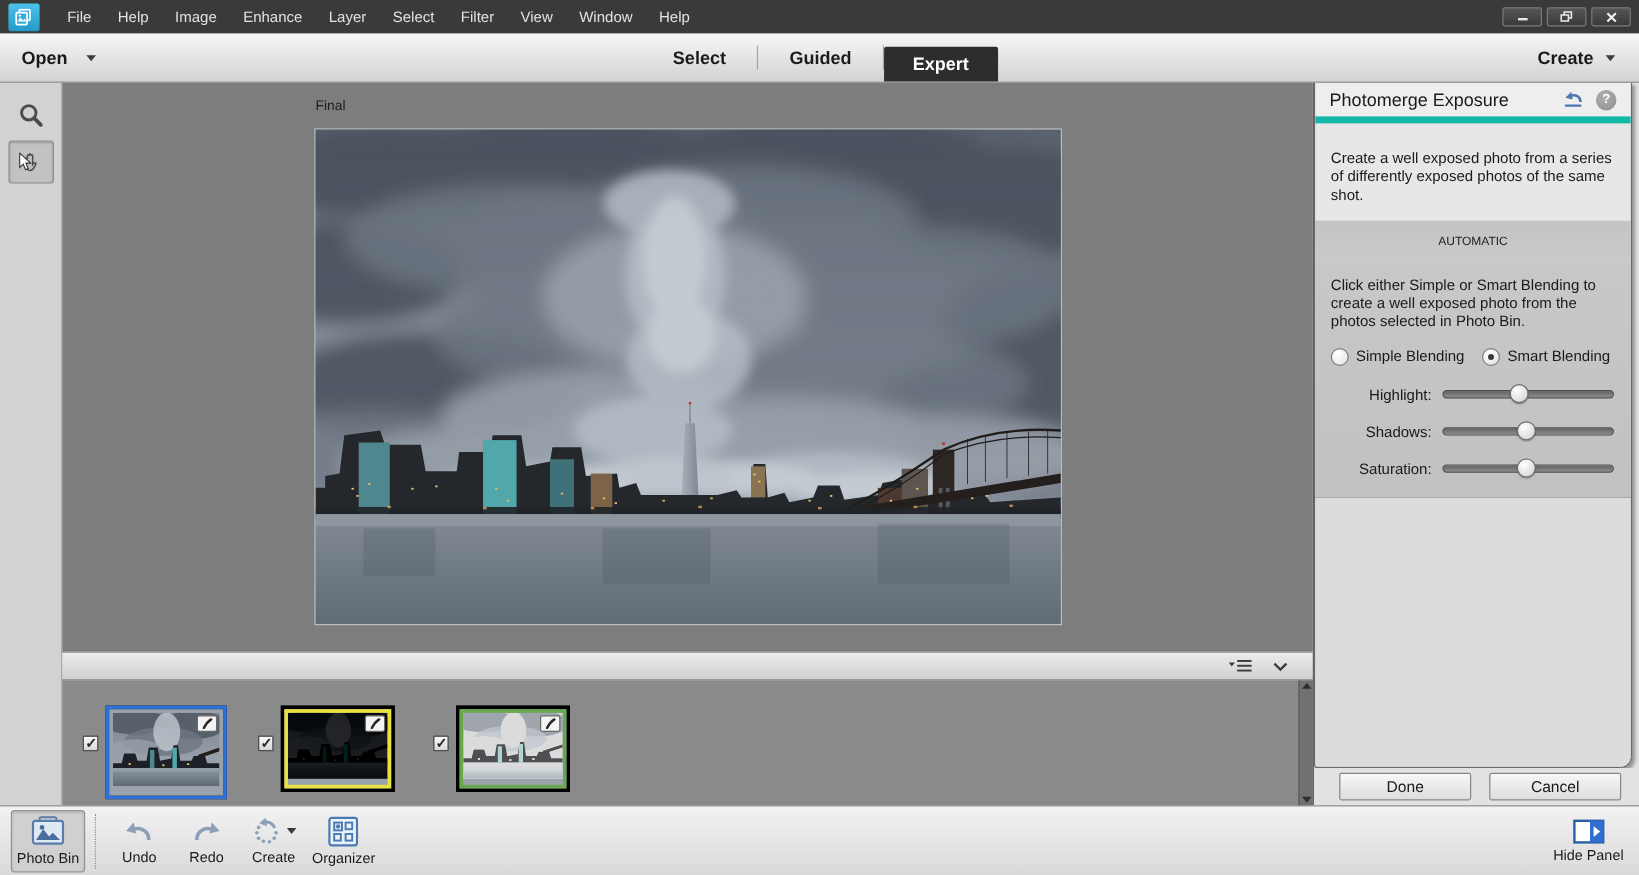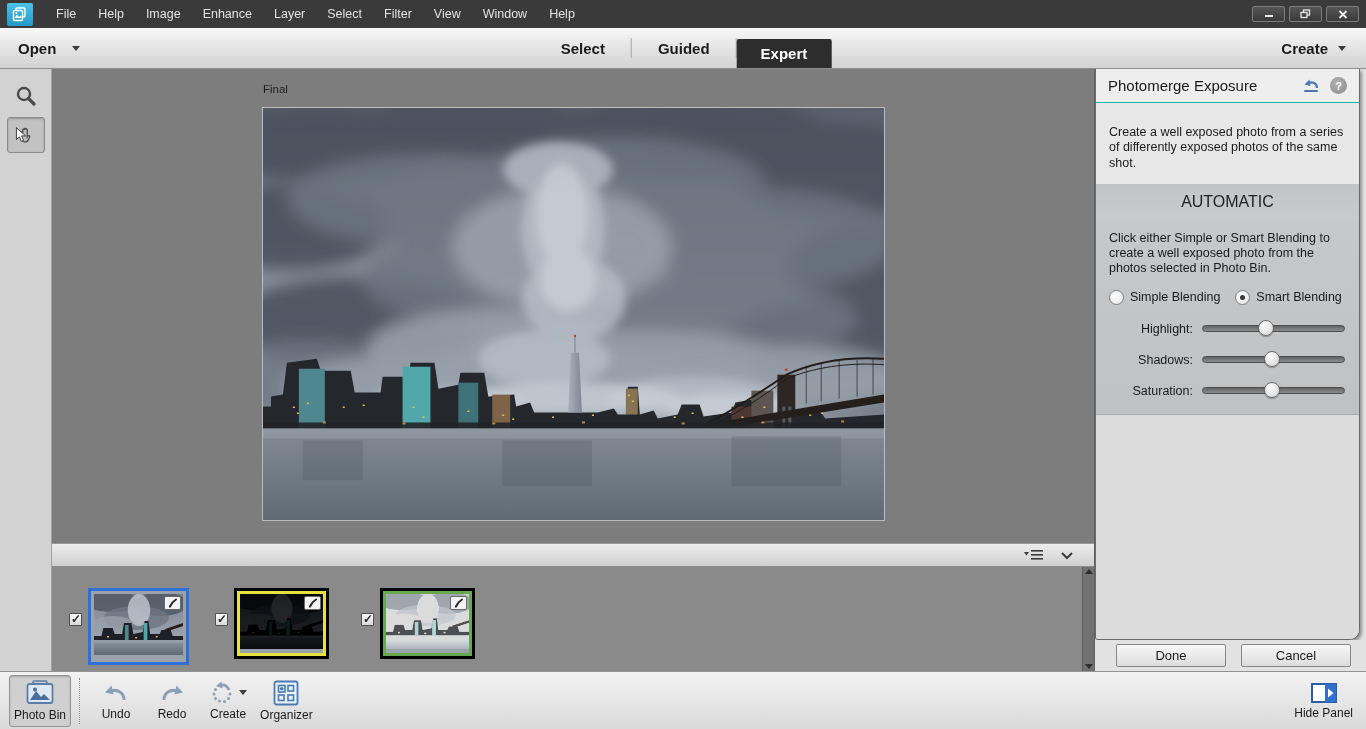--- a/index.html
+++ b/index.html
@@ -50,27 +50,27 @@
   .exp-bright svg { filter:brightness(1.9) saturate(.45) contrast(.72); }
   .thumb-badge { position:absolute; top:2px; right:2px; width:17px; height:14px; background:#f4f4f4; border:1px solid #6a6a6a; border-radius:2px; display:flex; align-items:center; justify-content:center; }
   .bin-scrollbar { position:absolute; right:0; top:0; bottom:0; width:12px; background:#717171; border-left:1px solid #5c5c5c; display:flex; flex-direction:column; justify-content:space-between; align-items:center; padding:2px 0; }
   .sb-arrow { width:0; height:0; border-left:4px solid transparent; border-right:4px solid transparent; }
   .sb-up { border-bottom:5px solid #2e2e2e; }
   .sb-down { border-top:5px solid #2e2e2e; }
 
   
   .right-panel { width:272px; background:#e2e2e2; border-left:1px solid #636363; display:flex; flex-direction:column; flex:none; }
   .sheet { height:571px; margin-right:6px; border:1px solid #6a6a6a; border-top:none; border-radius:0 0 10px 3px; box-shadow:2px 2px 3px rgba(0,0,0,.35); background:#dcdcdc; display:flex; flex-direction:column; overflow:hidden; flex:none; }
-  .sheet-header { height:34px; background:#eeeeee; display:flex; align-items:center; padding:0 12px; border-bottom:1px solid #14b8a6; flex:none; }
+  .sheet-header { height:34px; background:#eeeeee; display:flex; align-items:center; padding:0 12px; border-bottom:6px solid #14b8a6; flex:none; }
   .sheet-title { font-size:15px; color:#1a1a1a; }
   .header-icons { margin-left:auto; display:flex; align-items:center; gap:9px; }
   .help-circle { width:17px; height:17px; border-radius:50%; background:radial-gradient(circle at 40% 35%, #b0b0b0, #8c8c8c); color:#fff; font-size:11px; font-weight:bold; display:flex; align-items:center; justify-content:center; }
   .sheet-desc { background:#e7e7e7; padding:22px 13px 13px; font-size:12.5px; line-height:1.22; color:#1a1a1a; flex:none; }
   .sheet-tabs { display:flex; height:36px; flex:none; }
-  .panel-tab { flex:1; display:flex; align-items:center; justify-content:center; font-size:16px; color:#222; }
+  .panel-tab { flex:1; display:flex; align-items:center; justify-content:center; font-size:10px; color:#222; }
   .panel-tab.tab-active { background:linear-gradient(#c2c4c6,#c8cacc); }
   .panel-tab.tab-inactive { background:linear-gradient(#f3f3f3,#e0e0e0); border:1px solid #979797; border-radius:2px; }
   .sheet-section { background:linear-gradient(#c6c8ca,#bfc1c3); padding:11px 13px 16px; border-bottom:1px solid #a8aaac; flex:none; }
   .instruction { font-size:12.5px; line-height:1.22; color:#1a1a1a; margin-bottom:13px; }
   .radio-row { display:flex; align-items:center; gap:7px; margin-bottom:8px; }
   .radio-group { display:flex; gap:6px; }
   .radio { width:15px; height:15px; border-radius:50%; background:radial-gradient(circle at 35% 30%, #ffffff, #e2e2e2); border:1px solid #7f7f7f; position:relative; flex:none; }
   .radio.selected::after { content:""; position:absolute; left:4px; top:4px; width:5px; height:5px; border-radius:50%; background:#3a3a3a; }
   .radio-label { font-size:12.5px; color:#1a1a1a; }
   .slider-row { display:flex; align-items:center; margin-top:17px; }

